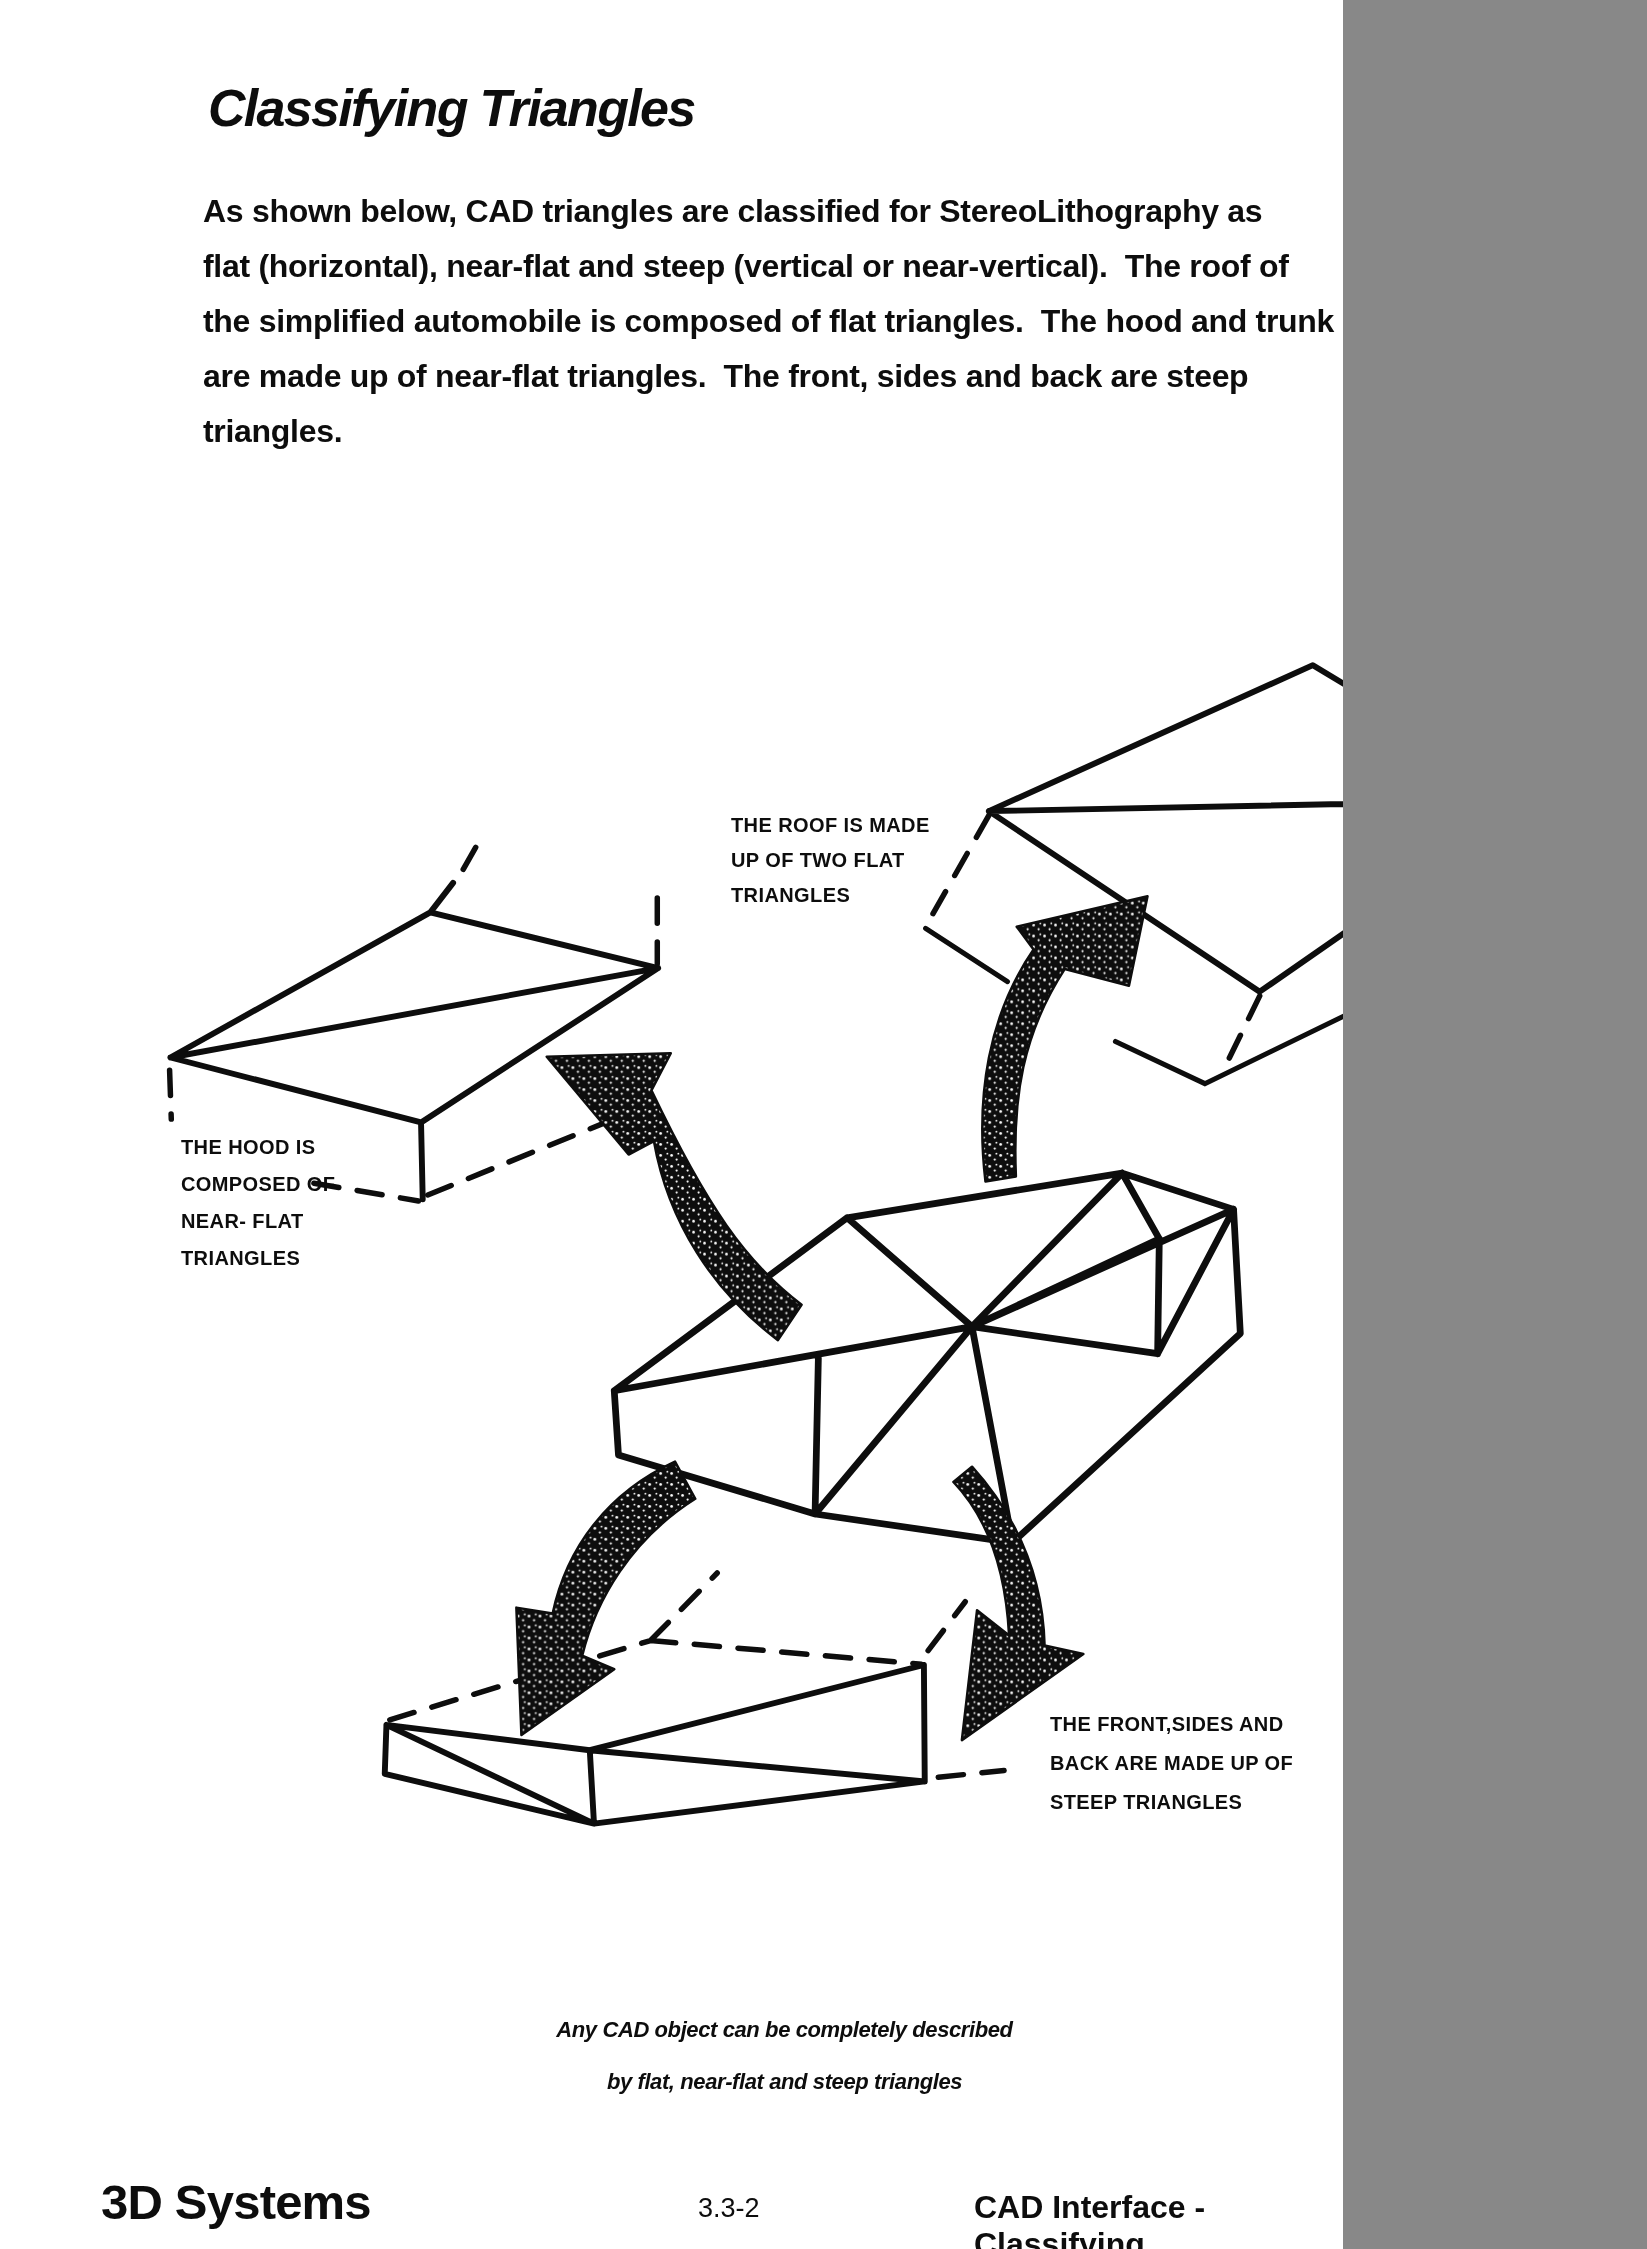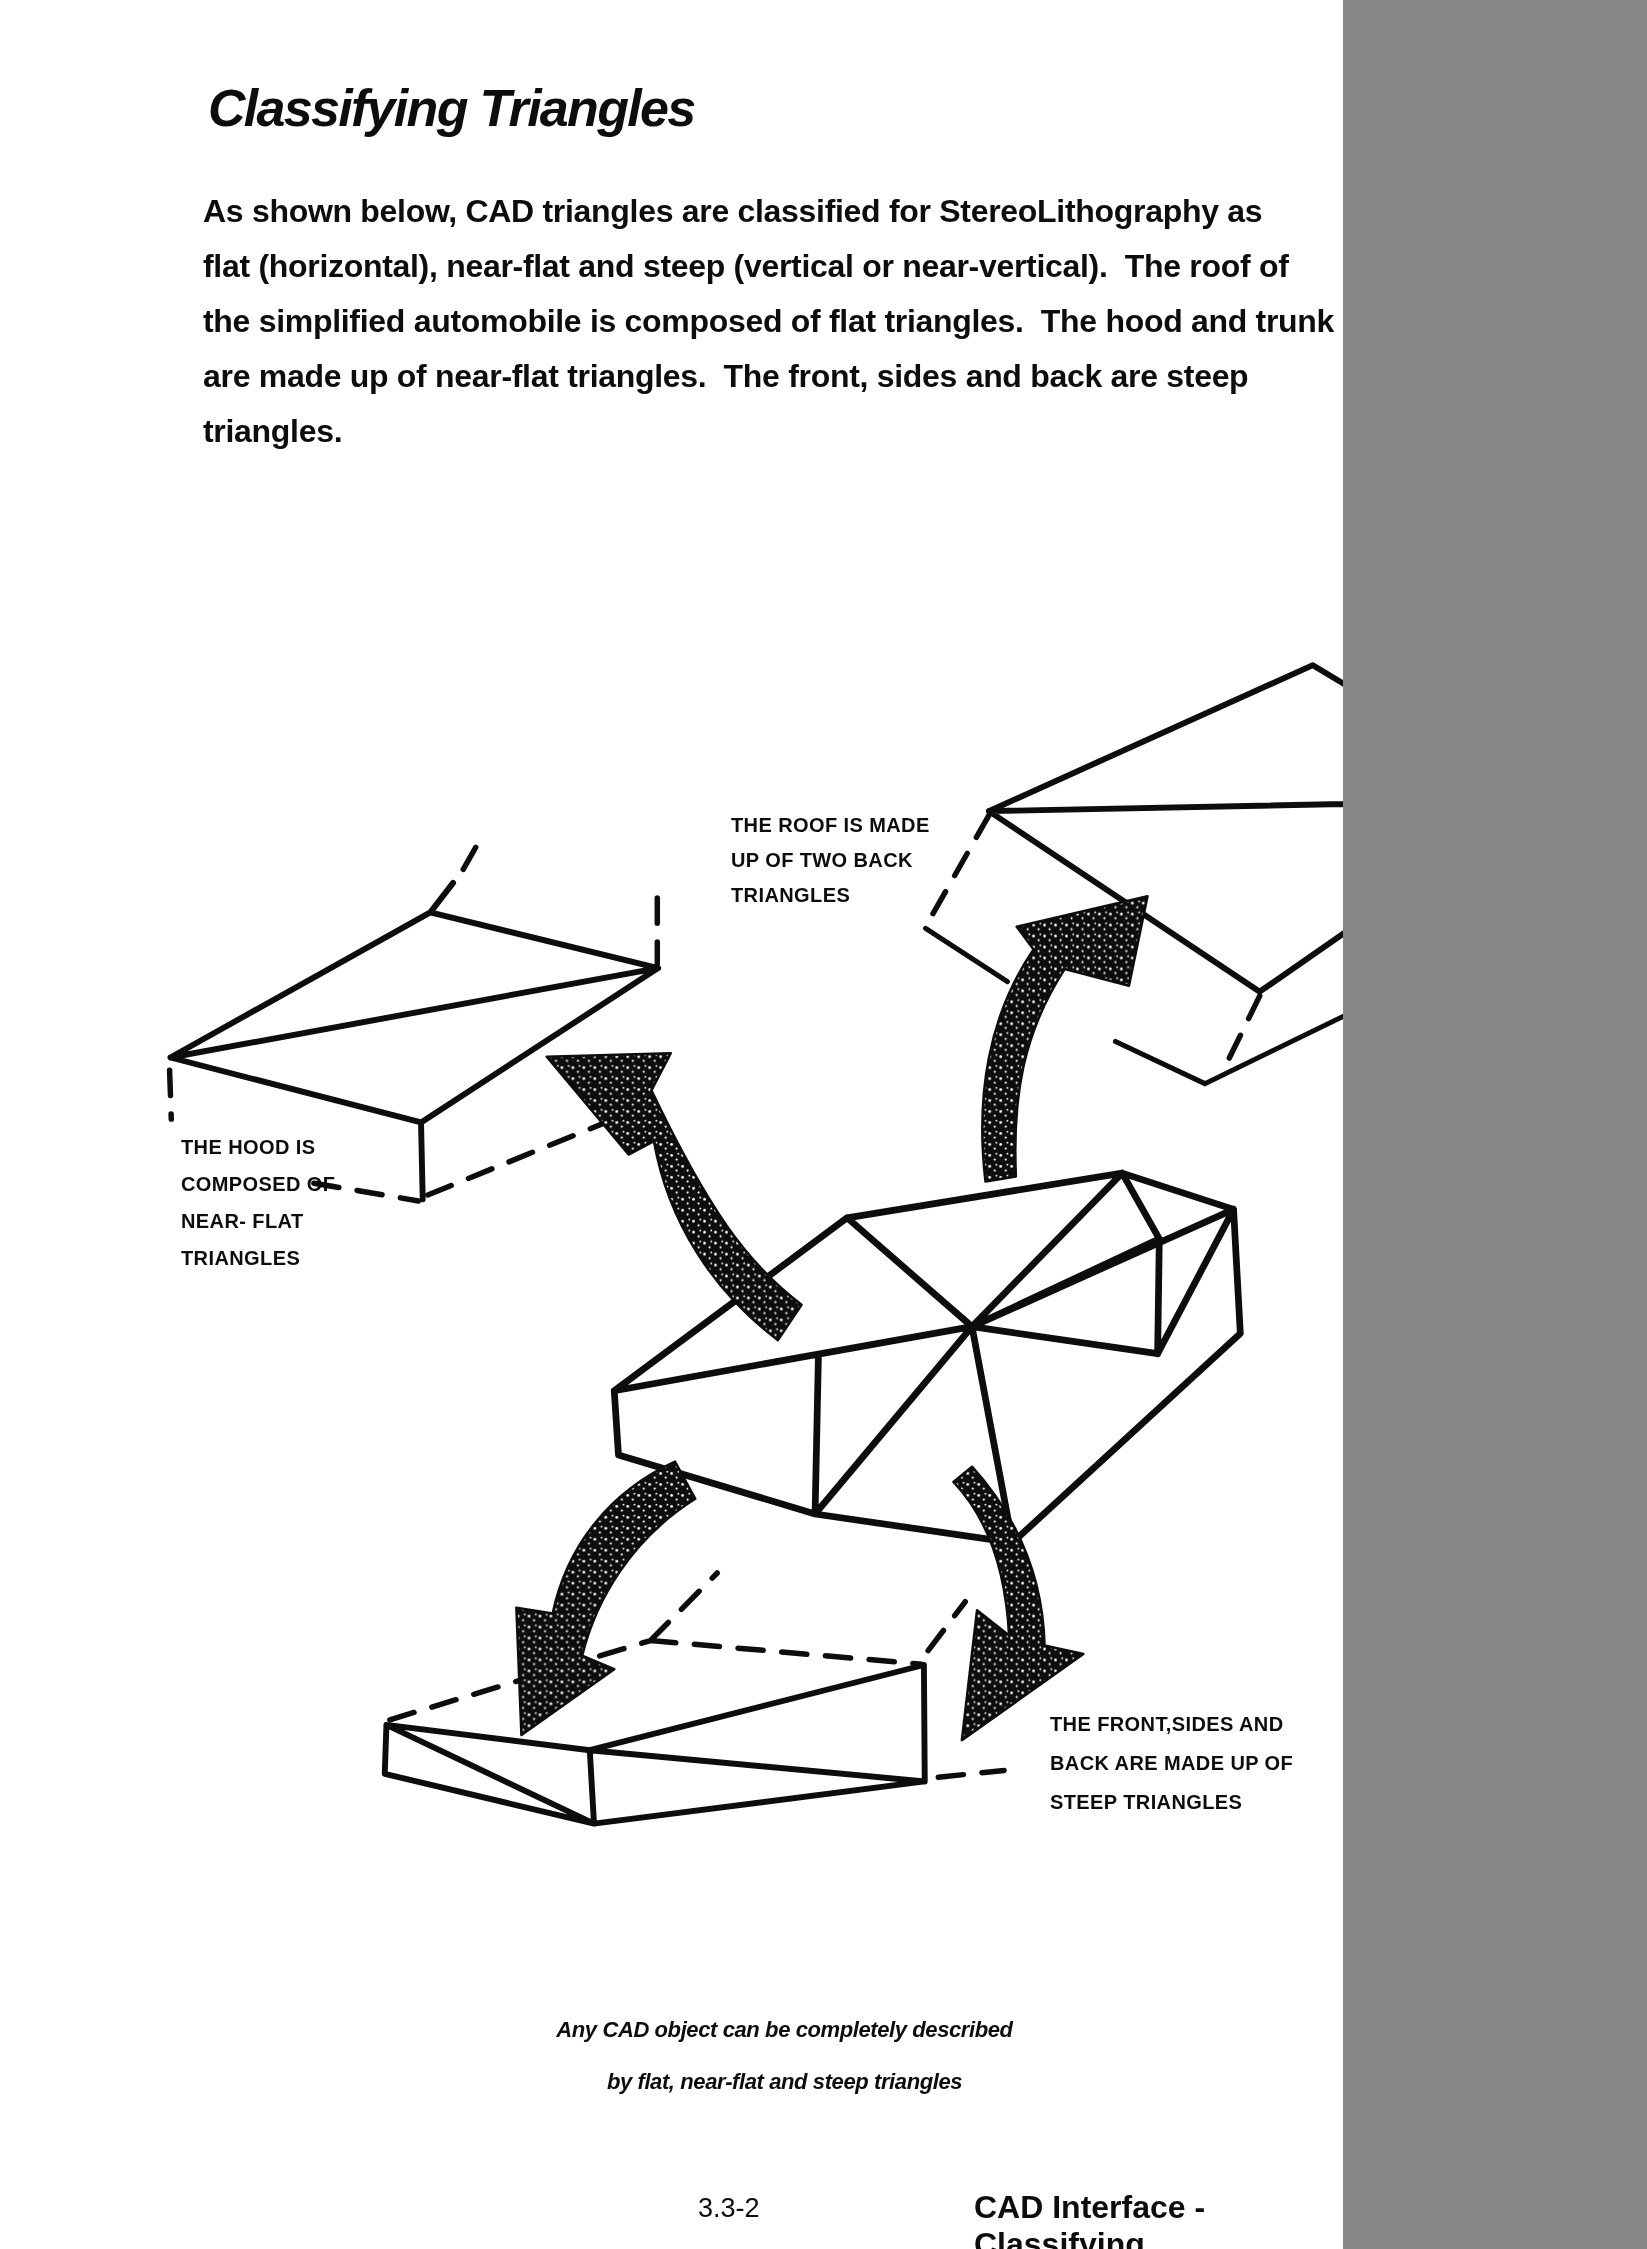--- a/index.html
+++ b/index.html
@@ -123,30 +123,31 @@
       M1112 2106 L1190 2098
     "></path>
 
     <path class="arrow" d="M1168 1400 C1156 1298 1172 1202 1225 1125 L1205 1098 L1360 1062 L1338 1168 L1262 1148 C1212 1225 1200 1300 1204 1394 Z"></path>
     <path class="arrow" d="M922 1588 C845 1530 792 1448 775 1352 L745 1368 L648 1252 L795 1248 L772 1292 C838 1430 884 1496 950 1546 Z"></path>
     <path class="arrow" d="M800 1732 C722 1768 672 1832 655 1912 L612 1905 L618 2056 L728 1978 L690 1962 C706 1896 748 1824 824 1776 Z"></path>
     <path class="arrow" d="M1152 1738 C1206 1798 1236 1868 1238 1950 L1284 1960 L1140 2062 L1158 1908 L1196 1938 C1192 1862 1172 1800 1130 1756 Z"></path>
   </svg>
 
   <div class="abs diagram-label roof-label">THE ROOF IS MADE
-UP OF TWO BACK
+UP OF TWO FLAT
 TRIANGLES</div>
   <div class="abs diagram-label hood-label">THE HOOD IS
 COMPOSED OF
 NEAR- FLAT
 TRIANGLES</div>
   <div class="abs diagram-label steep-label">THE FRONT,SIDES AND
 BACK ARE MADE UP OF
 STEEP TRIANGLES</div>
 
   <div class="abs caption">Any CAD object can be completely described
 by flat, near-flat and steep triangles</div>
 
+  <div class="abs brand">3D Systems</div>
   <div class="abs pagenum">3.3-2</div>
   <div class="abs section">CAD Interface - Classifying</div>
 
 </div>
 
 
 </body></html>

